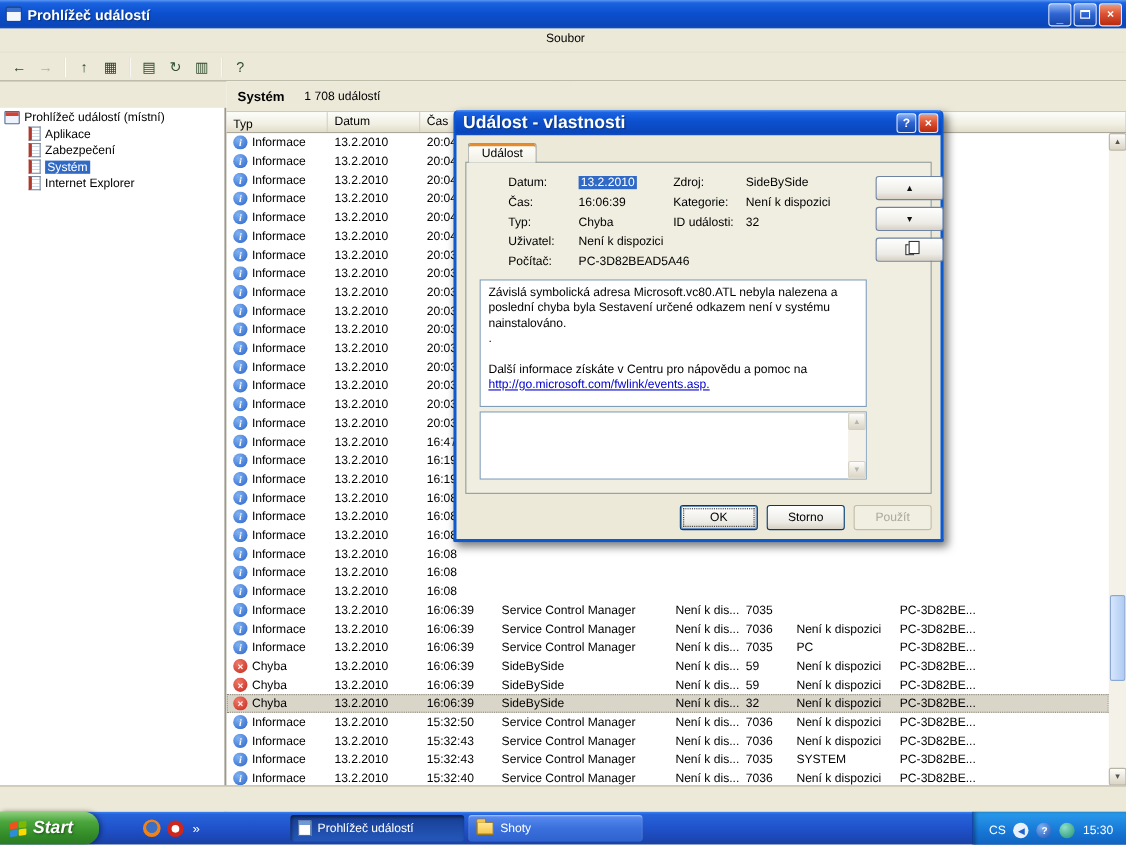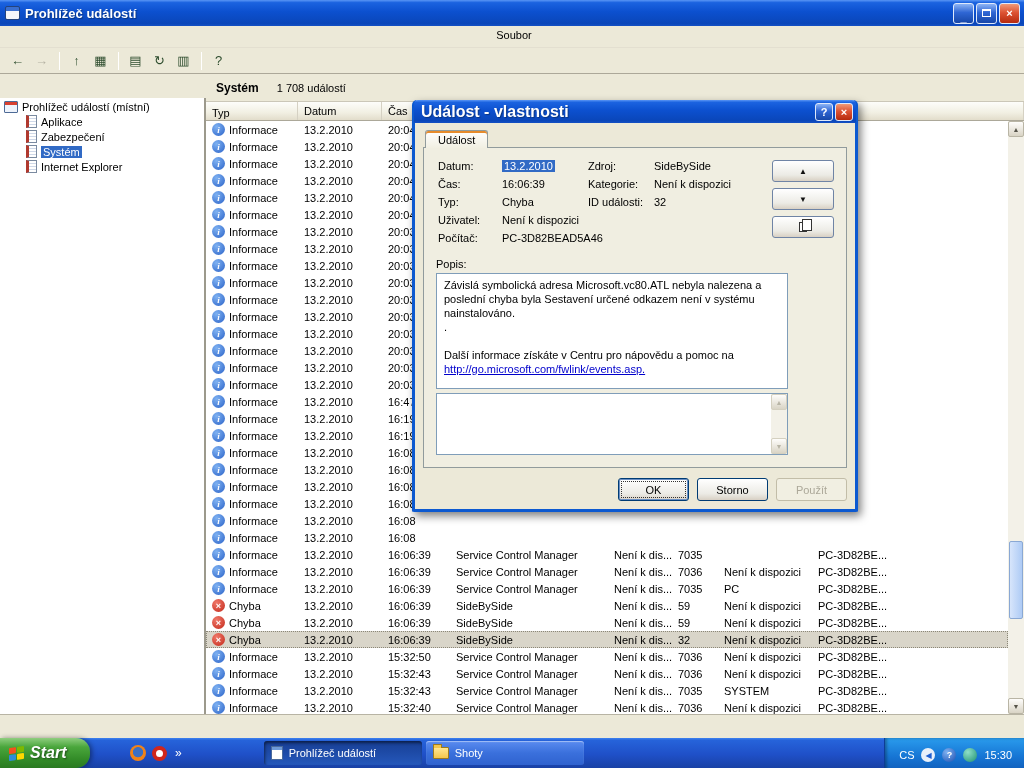--- a/index.html
+++ b/index.html
@@ -87,21 +87,21 @@
   .dbtn { width:18px; height:18px; margin-left:2px; border-radius:3px; border:1px solid #dfe9fb;
     color:#fff; font-weight:bold; font-size:11px; display:flex; align-items:center; justify-content:center;
     background:linear-gradient(180deg,#8db4f5,#2f66d4 45%,#1747a8); cursor:pointer; }
   .dbtn.close { background:linear-gradient(180deg,#f09a78,#dd5334 45%,#b62a0e); }
   .dlg-body { padding:6px 8px 8px; }
   .tab { display:inline-block; padding:3px 12px 2px; margin-left:2px; position:relative; top:1px;
     background:linear-gradient(180deg,#fff,#f1efe2); border:1px solid #919b9c; border-bottom:none;
     border-radius:3px 3px 0 0; box-shadow:inset 0 2px 0 #e68b2c; cursor:pointer; }
   .tab-page { border:1px solid #919b9c; background:#f0eee1; padding:12px; }
 
-  .fields { position:relative; height:94px; }
+  .fields { position:relative; height:94px;margin-left:24px; }
   .f { position:absolute; white-space:nowrap; }
   .r0{top:0}.r1{top:18px}.r2{top:36px}.r3{top:54px}.r4{top:72px}
   .colL{left:2px}.colLv{left:66px}.colR{left:152px}.colRv{left:218px}
   .hl { background:#316ac5; color:#fff; padding:0 2px; }
   .nav-btn { position:absolute; left:336px; width:62px; height:22px;
     background:linear-gradient(180deg,#fff,#ecebe5 70%,#d8d0c4); border:1px solid #6f84a5;
     border-radius:3px; display:flex; align-items:center; justify-content:center; font-size:8px;
     color:#111; cursor:pointer; }
   .nb0{top:0}.nb1{top:28px}.nb2{top:56px}
   .copy-glyph { position:relative; width:8px; height:10px; border:1px solid #333; background:#fff; }
@@ -741,21 +741,20 @@
           <span class="f r3 colLv">Není k dispozici</span>
           <span class="f r4 colL">Počítač:</span>
           <span class="f r4 colLv">PC-3D82BEAD5A46</span>
           <span class="nav-btn nb0">▲</span>
           <span class="nav-btn nb1">▼</span>
           <span class="nav-btn nb2">
               <span class="copy-glyph"></span>
             </span>
         </div>
 
-        <div class="popis-label">Popis:</div>
         <div class="popis-box">
           <div>Závislá symbolická adresa Microsoft.vc80.ATL nebyla nalezena a poslední chyba byla Sestavení určené odkazem není v systému nainstalováno.</div>
           <div>.</div>
           <div>&nbsp;</div>
           <div>Další informace získáte v Centru pro nápovědu a pomoc na</div>
           <a>http://go.microsoft.com/fwlink/events.asp.</a>
         </div>
 
 
         <div class="data-box">

